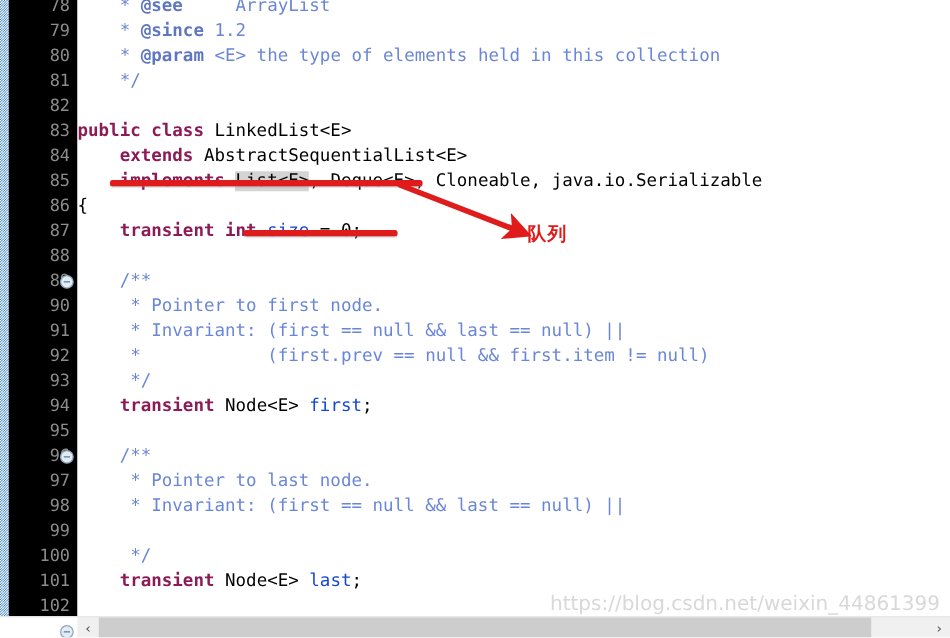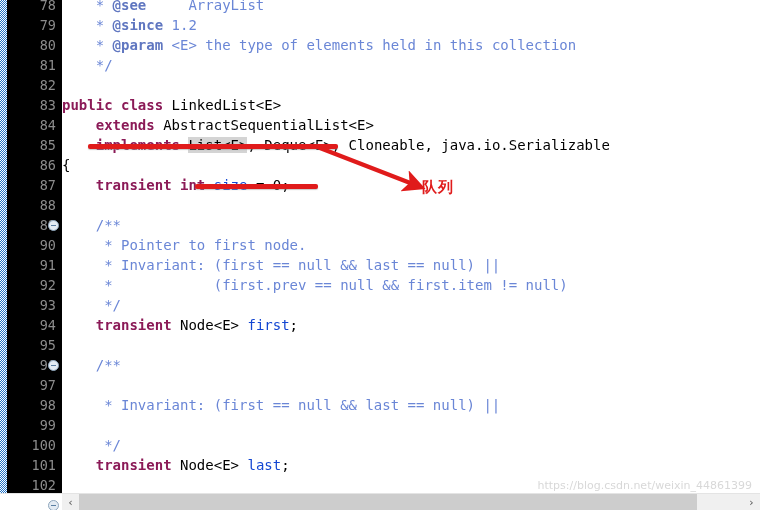--- a/index.html
+++ b/index.html
@@ -112,21 +112,21 @@
   }
   .ann-arrow { position: absolute; pointer-events: none; }
 
   
   .watermark {
     position: absolute;
     right: 8px;
     bottom: 18px;
     color: #d8d8d8;
     font-family: "DejaVu Sans", sans-serif;
-    font-size: 11px;
+    font-size: 16px;
     white-space: nowrap;
     user-select: none;
   }
 
   
   .hscroll {
     position: absolute;
     left: 0; bottom: 0;
     width: 760px; height: 17px;
     background: #f0f0f0;
@@ -214,20 +214,21 @@
       <div class="code-row" style="top: 175px;"><span class="t-pln">    </span><span class="t-kw">transient int </span><span class="t-fld">size</span><span class="t-pln"> = 0;</span></div>
       <div class="code-row" style="top: 195px;"><span class="t-pln"></span></div>
       <div class="code-row" style="top: 215px;"><span class="t-cmt">    /**</span></div>
       <div class="code-row" style="top: 235px;"><span class="t-cmt">     * Pointer to first node.</span></div>
       <div class="code-row" style="top: 255px;"><span class="t-cmt">     * Invariant: (first == null &amp;&amp; last == null) ||</span></div>
       <div class="code-row" style="top: 275px;"><span class="t-cmt">     *            (first.prev == null &amp;&amp; first.item != null)</span></div>
       <div class="code-row" style="top: 295px;"><span class="t-cmt">     */</span></div>
       <div class="code-row" style="top: 315px;"><span class="t-pln">    </span><span class="t-kw">transient </span><span class="t-pln">Node&lt;E&gt; </span><span class="t-fld">first</span><span class="t-pln">;</span></div>
       <div class="code-row" style="top: 335px;"><span class="t-pln"></span></div>
       <div class="code-row" style="top: 355px;"><span class="t-cmt">    /**</span></div>
+      <div class="code-row" style="top: 375px;"><span class="t-cmt">     * Pointer to last node.</span></div>
       <div class="code-row" style="top: 395px;"><span class="t-cmt">     * Invariant: (first == null &amp;&amp; last == null) ||</span></div>
       <div class="code-row" style="top: 435px;"><span class="t-cmt">     */</span></div>
       <div class="code-row" style="top: 455px;"><span class="t-pln">    </span><span class="t-kw">transient </span><span class="t-pln">Node&lt;E&gt; </span><span class="t-fld">last</span><span class="t-pln">;</span></div>
       <div class="code-row" style="top: 475px;"><span class="t-pln"></span></div>
     </div>
 
   <div id="annotation-layer" style="position:absolute;left:0;top:0;width:760px;height:493px;">
       <div class="ann-underline" style="left: 88px; top: 144px; width: 250px;"></div>
       <div class="ann-underline" style="left: 195px; top: 184px; width: 123px;"></div>
       <svg class="ann-arrow" width="760" height="493" style="left: 0px; top: 0px;">

